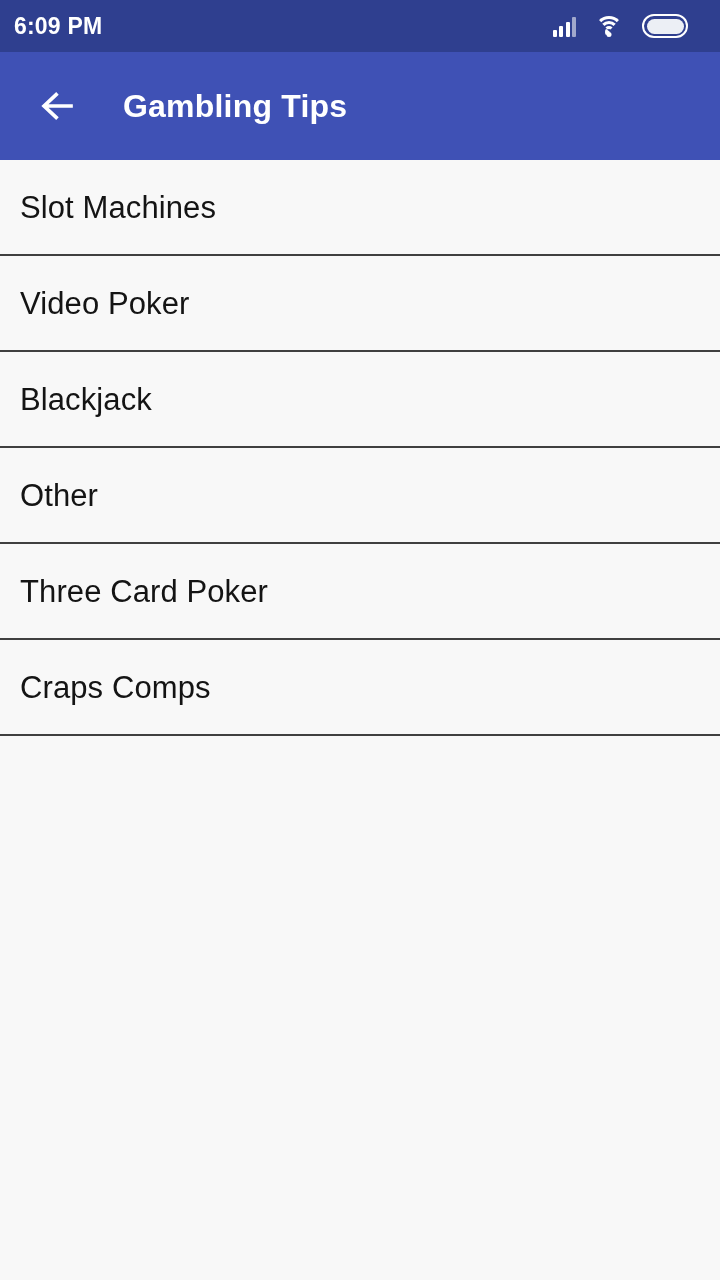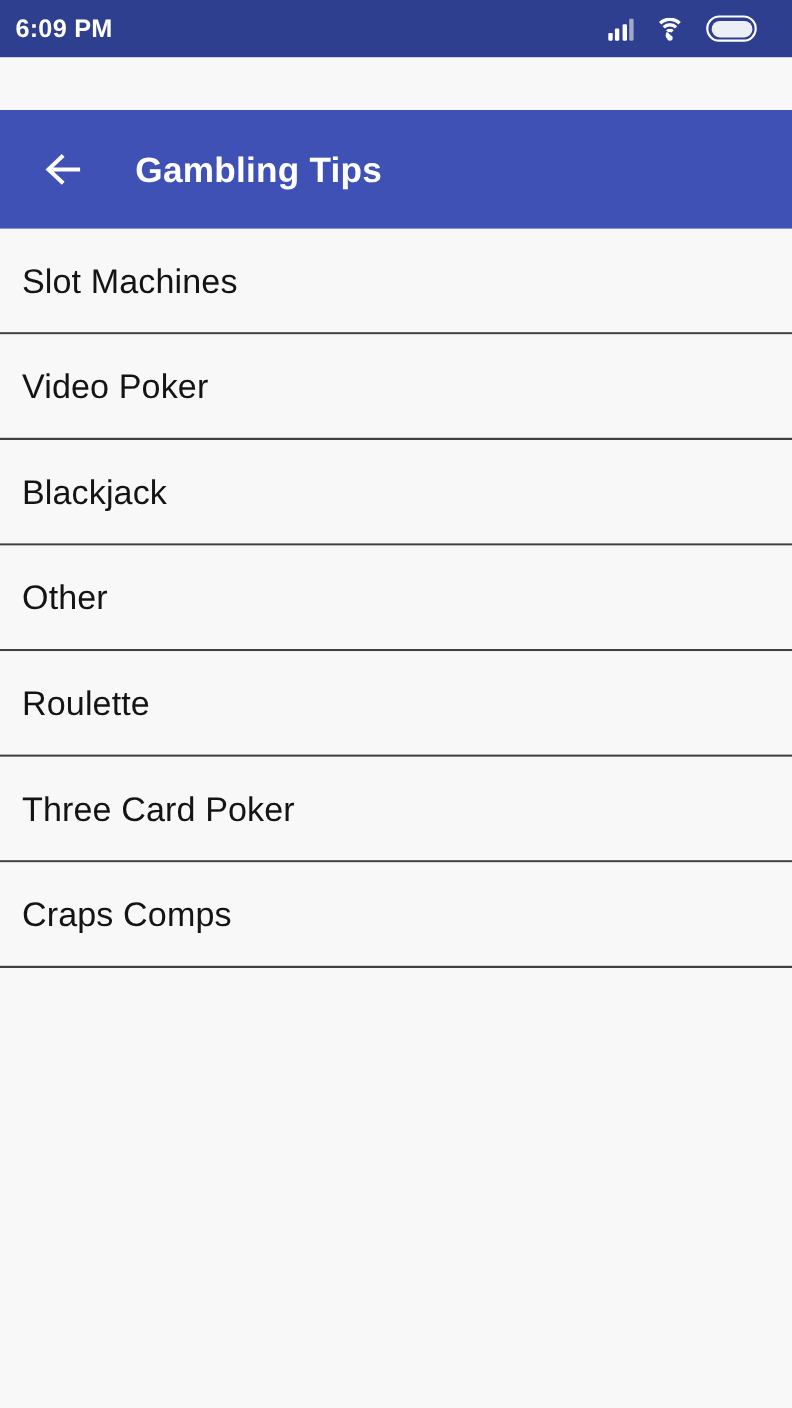--- a/index.html
+++ b/index.html
@@ -77,21 +77,20 @@
   .battery .lvl {
     height:100%; background:#eceff5; border-radius:8px;
   }
 
   
   #app-bar {
     height:108px; flex:0 0 108px;
     background:#3f51b5;
     display:flex; align-items:center;
     padding-left:34px;
-    margin-top:48px;
   }
   #back-button {
     width:46px; height:46px;
     display:flex; align-items:center; justify-content:center;
     flex:0 0 46px;
     cursor:pointer;
   }
   #app-title {
     color:#ffffff;
     font-size:32px;
@@ -167,23 +166,20 @@
     <div class="list-item">
       <span class="list-item-label">Video Poker</span>
     </div>
     <div class="list-item">
       <span class="list-item-label">Blackjack</span>
     </div>
     <div class="list-item">
       <span class="list-item-label">Other</span>
     </div>
     <div class="list-item">
-      <span class="list-item-label">Roulette</span>
-    </div>
-    <div class="list-item">
       <span class="list-item-label">Three Card Poker</span>
     </div>
     <div class="list-item">
       <span class="list-item-label">Craps Comps</span>
     </div>
     <div id="list-filler"></div>
   </div>
 
 </div>
 

